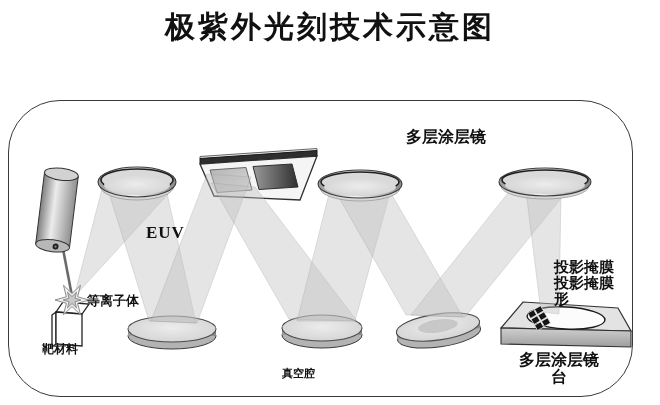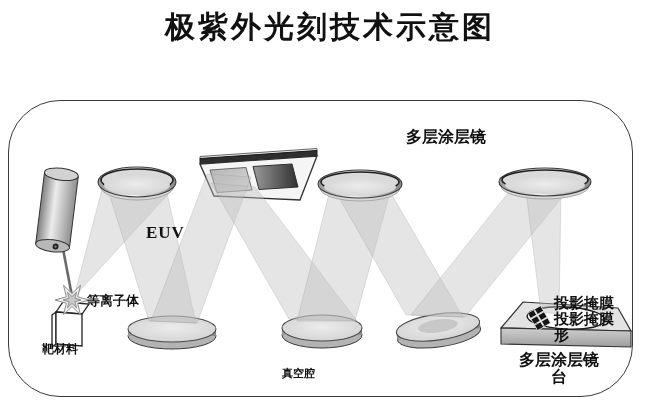--- a/index.html
+++ b/index.html
@@ -11,21 +11,21 @@
          border:1.6px solid #3a3a3a;border-radius:52px;background:transparent;}
   svg.diagram{position:absolute;left:0;top:0;}
   .lbl{position:absolute;font-weight:bold;white-space:nowrap;line-height:17px;}
   .lbl-laser{left:28px;top:135px;font-size:16px;}
   .lbl-mask{left:186px;top:112px;width:132px;text-align:center;font-size:16px;}
   .lbl-mirror{left:406px;top:128px;font-size:16px;}
   .lbl-euv{left:106px;top:224px;font-size:17px;letter-spacing:1px;margin-left:40px;}
   .lbl-plasma{left:87px;top:292px;font-size:13px;}
   .lbl-target{left:42px;top:341px;font-size:12px;}
   .lbl-vacuum{left:282px;top:365px;font-size:11px;}
-  .lbl-pattern{left:554px;top:259px;font-size:15px;line-height:16px;margin-top:36px;}
+  .lbl-pattern{left:554px;top:259px;font-size:15px;line-height:16px;}
   .lbl-stage{left:503px;top:351px;width:112px;text-align:center;font-size:16px;}
 </style>
 </head>
 <body>
 
 <div id="canvas">
 
   <div class="title">极紫外光刻技术示意图</div>
 
   <div class="frame"></div>

